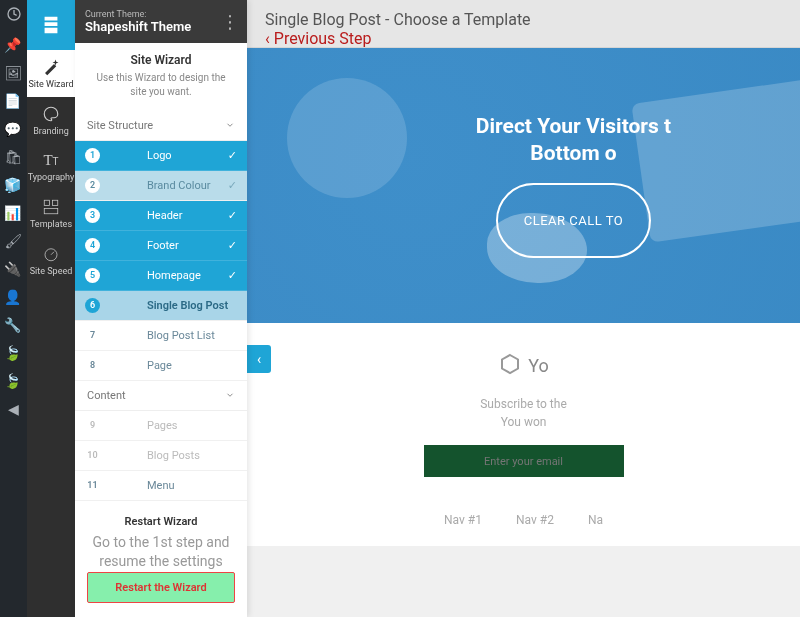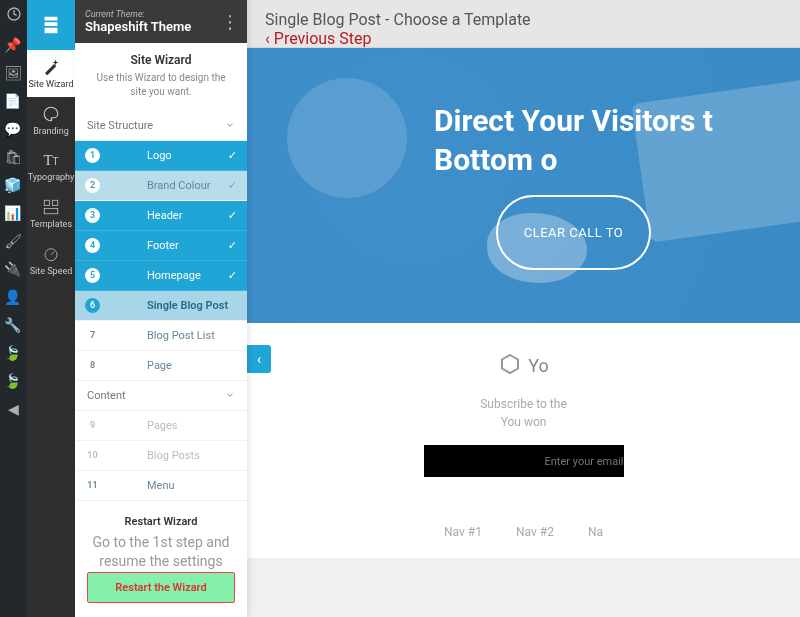--- a/index.html
+++ b/index.html
@@ -8,21 +8,21 @@
 .wp-rail .wp-icon { color: #aab0b6; font-size: 14px; width: 100%; text-align: center; cursor: pointer; }
 .wp-rail .wp-icon svg { width: 16px; height: 16px; fill: #aab0b6; }
 .tool-rail { width: 48px; background: #2f2f2f; display: flex; flex-direction: column; }
 .tool-rail .logo { height: 50px; background: #1fa5d6; display: flex; align-items: center; justify-content: center; }
 .tool-rail .logo svg { width: 22px; height: 22px; fill: #fff; }
 .tool-rail .tool { display: flex; flex-direction: column; align-items: center; padding: 8px 0; color: #ccc; font-size: 9px; gap: 3px; cursor: pointer; }
 .tool-rail .tool.active { background: #fff; color: #333; }
 .tool-rail .tool svg { width: 18px; height: 18px; fill: currentColor; }
 .panel { width: 172px; background: #fff; display: flex; flex-direction: column; box-shadow: 2px 0 6px rgba(0,0,0,0.1); position: relative; z-index: 2; }
 .panel-header { height: 50px; background: #3a3a3a; color: #fff; display: flex; align-items: center; padding: 0 10px; position: relative; }
-.panel-header .ct { font-size: 9px; color: #bbb; font-style: italic; }
+.panel-header .ct { font-size: 9px; color: #bbb; }
 .panel-header .tn { font-size: 13px; font-weight: 600; }
 .panel-header .menu-dots { position: absolute; right: 8px; font-size: 18px; color: #bbb; }
 .wizard-title { text-align: center; font-weight: 600; font-size: 12px; padding: 10px 0 4px; color: #333; }
 .wizard-desc { text-align: center; font-size: 10px; color: #888; padding: 0 14px 12px; line-height: 1.4; }
 .section-header { display: flex; justify-content: space-between; align-items: center; padding: 8px 12px; font-size: 11px; color: #777; border-bottom: 1px solid #eee; cursor: pointer; }
 .section-header svg { width: 10px; height: 10px; fill: #aaa; }
 .steps { display: flex; flex-direction: column; }
 .step { display: flex; align-items: center; padding: 7px 10px; font-size: 11px; cursor: pointer; gap: 7px; position: relative; }
 .step .num { width: 15px; height: 15px; border-radius: 50%; display: flex; align-items: center; justify-content: center; font-size: 9px; font-weight: 600; flex-shrink: 0; }
 .step .label { flex: 1; margin-left: 40px; }
@@ -45,30 +45,30 @@
 .restart-btn { border: 1px solid #e44; color: #d33; background: #86efac; font-size: 11px; font-weight: 600; padding: 8px 0; width: 100%; cursor: pointer; border-radius: 2px; }
 .main { flex: 1; background: #f0f0f0; position: relative; overflow: hidden; }
 .top-bar { height: 48px; background: #e6e6e6; border-bottom: 1px solid #d5d5d5; padding: 10px 18px; }
 .top-title { font-size: 16px; color: #555; }
 .prev-step { font-size: 16px; color: #b91c1c; margin-top: 0; cursor: pointer; }
 .preview { background: #fff; margin-top: 0; }
 .hero { height: 275px; background: linear-gradient(rgba(58,140,200,0.85), rgba(58,140,200,0.85)), radial-gradient(circle at 30% 40%, #5a9fd4 0%, #3d7fb3 100%); display: flex; flex-direction: column; align-items: center; justify-content: center; color: #fff; padding-left: 100px; position: relative; overflow: hidden; }
 .hero-deco1 { position: absolute; left: 40px; top: 30px; width: 120px; height: 120px; background: rgba(255,255,255,0.15); border-radius: 50%; }
 .hero-deco2 { position: absolute; right: -60px; top: 40px; width: 220px; height: 140px; background: rgba(255,255,255,0.2); border-radius: 8px; transform: rotate(-8deg); }
 .hero-deco3 { position: absolute; left: 240px; bottom: 40px; width: 100px; height: 70px; background: rgba(255,255,255,0.3); border-radius: 45% 55% 48% 52%; }
-.hero h1 { font-size: 30px; font-weight: 700; font-family: Georgia, serif; line-height: 1.3; text-align: left; }
+.hero h1 { font-size: 21px; font-weight: 700; font-family: Georgia, serif; line-height: 1.3; text-align: center; }
 .hero .cta { margin-top: 16px; border: 2px solid #fff; border-radius: 999px; padding: 28px 26px; font-size: 13px; font-weight: 400; letter-spacing: 0.5px; cursor: pointer; }
 .collapse-tab { position: absolute; left: 0; top: 345px; width: 24px; height: 28px; background: #1fa5d6; color: #fff; display: flex; align-items: center; justify-content: center; font-size: 14px; border-radius: 0 3px 3px 0; cursor: pointer; }
 .subhero { padding: 30px 0 19px; text-align: center; }
 .logo-icon { display: inline-flex; align-items: center; gap: 6px; color: #888; font-size: 18px; }
 .logo-icon svg { width: 24px; height: 24px; fill: none; stroke: #999; stroke-width: 2; }
 .sub-txt { color: #aaa; font-size: 12px; margin-top: 14px; line-height: 1.5; }
-.email-box { margin: 14px auto 0; width: 200px; height: 32px; background: #000000; border: none; color: #aaa; font-size: 11px; text-align: right; }
+.email-box { margin: 14px auto 0; width: 200px; height: 32px; background: #14532d; border: none; color: #aaa; font-size: 11px; text-align: center; }
 .nav-links { margin-top: 36px; display: flex; justify-content: center; gap: 34px; color: #aaa; font-size: 12px; }
-.nav-links span { cursor: pointer; margin-top: 12px; }
+.nav-links span { cursor: pointer; }
 </style>
 </head>
 <body>
 
 <div class="wp-rail">
   <div class="wp-icon"><svg viewBox="0 0 24 24">
         <circle cx="12" cy="12" r="9" fill="none" stroke="#aab0b6" stroke-width="2"></circle>
         <path d="M12 6 v6 l4 2" stroke="#aab0b6" stroke-width="2" fill="none"></path>
       </svg></div>
   <div class="wp-icon">📌</div>

